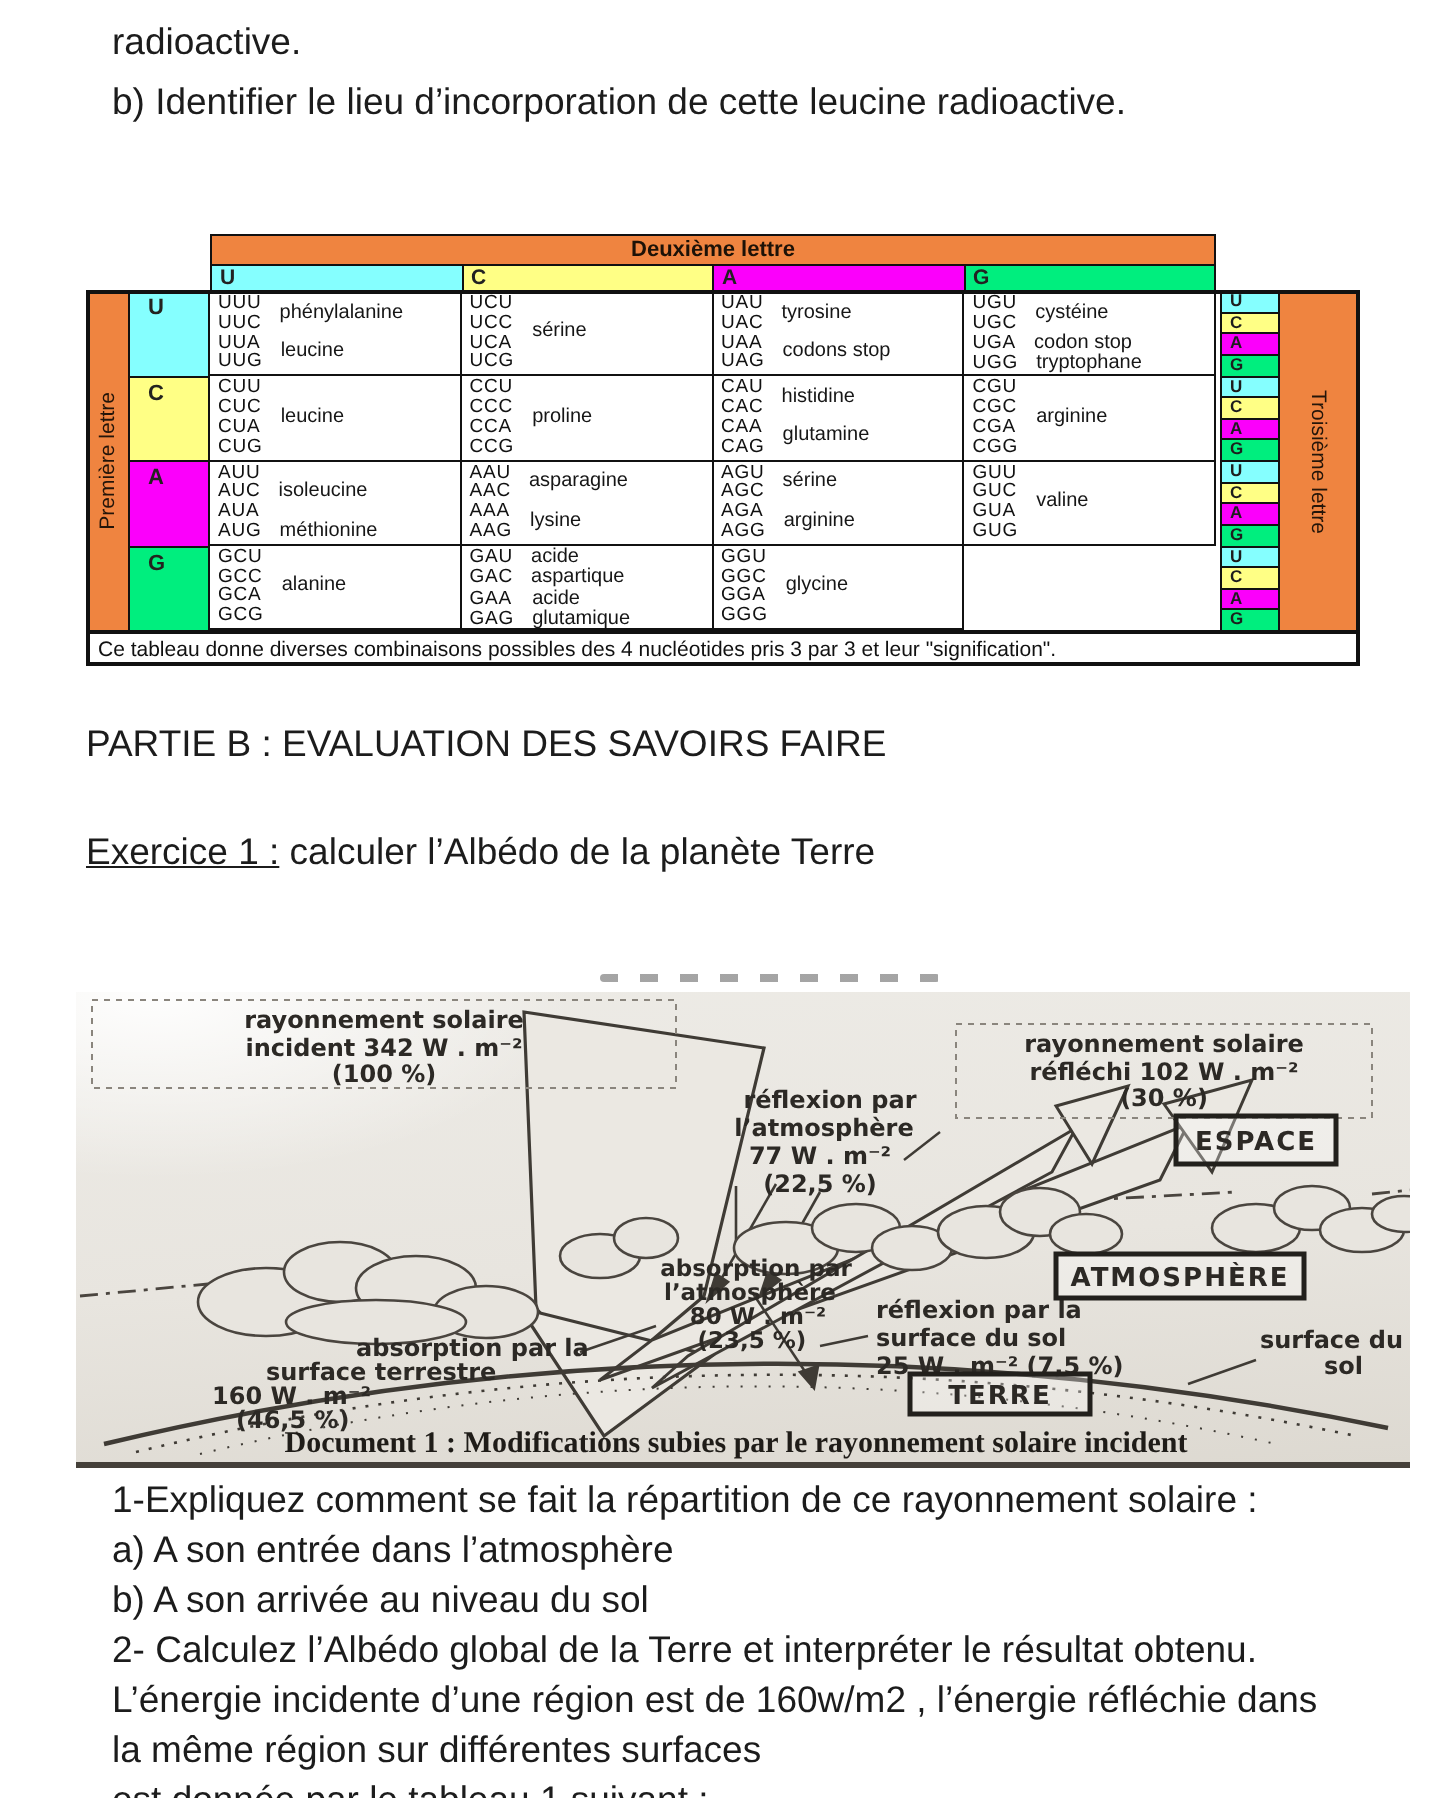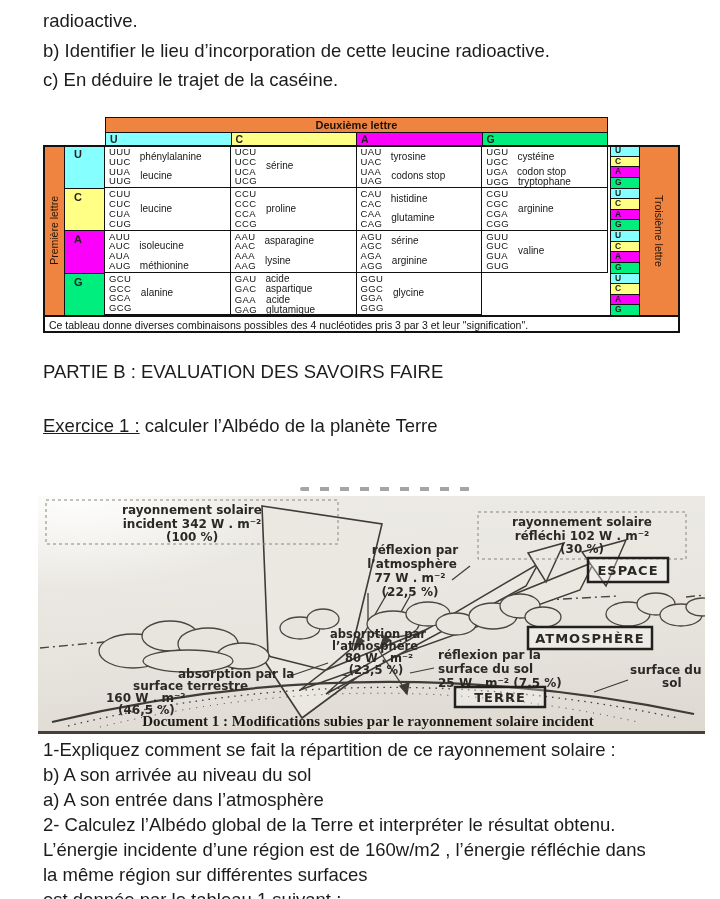--- a/index.html
+++ b/index.html
@@ -3,21 +3,21 @@
 <meta charset="utf-8">
 <style>
   html,body{margin:0;padding:0;background:#ffffff;}
   .page{position:relative;width:720px;height:899px;background:#ffffff;overflow:hidden;
         font-family:"Liberation Sans","DejaVu Sans",sans-serif;color:#1c1c1c;}
   .tblock{position:absolute;left:43px;font-size:18.5px;line-height:29.5px;white-space:nowrap;}
   .tblock.q{line-height:25px;font-size:18.5px;}
   .tblock.intro{line-height:29px;}
   .bold{font-weight:normal;}
   .uline{font-weight:normal;text-decoration:underline;}
-  .tline{white-space:nowrap;}
+  .tline{white-space:nowrap;margin-left:13px;}
 
   
   .ct{position:absolute;left:43px;top:117px;width:637px;height:216px;font-family:"Liberation Sans",sans-serif;}
   .ct *{box-sizing:border-box;}
   .ct-h1{position:absolute;left:62px;top:0;width:503px;height:16px;background:var(--orange);
          border:1px solid #111;text-align:center;font-size:11px;font-weight:bold;line-height:14px;color:#1d1207;}
   .ct-h2{position:absolute;left:62px;top:15px;width:503px;height:14px;display:flex;}
   .lbar{flex:1;border:1px solid #111;border-left:none;font-size:10.5px;font-weight:bold;
         line-height:12px;padding-left:4px;color:#222;}
   .lbar:first-child{border-left:1px solid #111;}
@@ -66,21 +66,20 @@
   :root{--orange:#ef8440;}
 </style>
 </head>
 <body>
 
 <div class="page">
 
   <div class="tblock" style="top:6px">
       <div class="tline">radioactive.</div>
       <div class="tline">b) Identifier le lieu d’incorporation de cette leucine radioactive.</div>
-      <div class="tline">c) En déduire le trajet de la caséine.</div>
     </div>
 
   <div class="ct">
     <div class="ct-h1">Deuxième lettre</div>
     <div class="ct-h2">
         <div class="lbar" style="background: rgb(133, 255, 255);">U</div>
         <div class="lbar" style="background: rgb(255, 255, 133);">C</div>
         <div class="lbar" style="background: rgb(251, 0, 251);">A</div>
         <div class="lbar" style="background: rgb(0, 238, 126);">G</div>
       </div>
@@ -479,21 +478,21 @@
         <rect x="417" y="191" width="90" height="20" fill="rgba(255,255,255,.3)" stroke="#22201c" stroke-width="2.5"></rect>
         <text class="boxlbl" x="462" y="206" text-anchor="middle">TERRE</text>
       </g>
 
       <text class="cap" x="330" y="230" text-anchor="middle">Document 1 : Modifications subies par le rayonnement solaire incident</text>
     </svg>
   </div>
 
   <div class="tblock q" style="top:737px">
       <div class="tline">1-Expliquez comment se fait la répartition de ce rayonnement solaire :</div>
+      <div class="tline">a) A son entrée dans l’atmosphère</div>
       <div class="tline">b) A son arrivée au niveau du sol</div>
-      <div class="tline">a) A son entrée dans l’atmosphère</div>
       <div class="tline">2- Calculez l’Albédo global de la Terre et interpréter le résultat obtenu.</div>
       <div class="tline">L’énergie incidente d’une région est de 160w/m2 , l’énergie réfléchie dans</div>
       <div class="tline">la même région sur différentes surfaces</div>
       <div class="tline">est donnée par le tableau 1 suivant :</div>
     </div>
 
 </div>
 
 </body></html>

